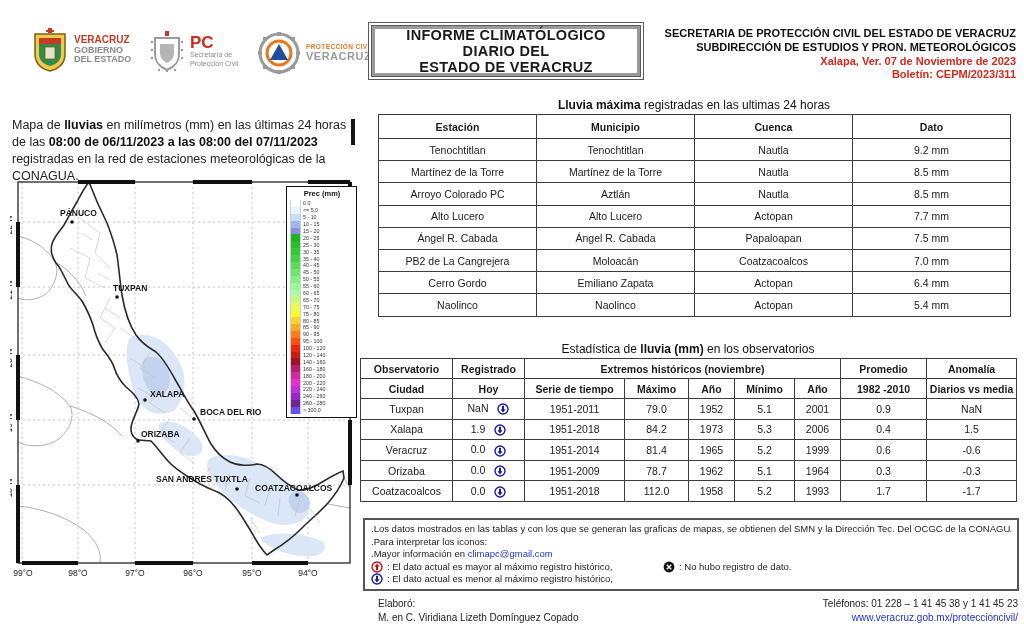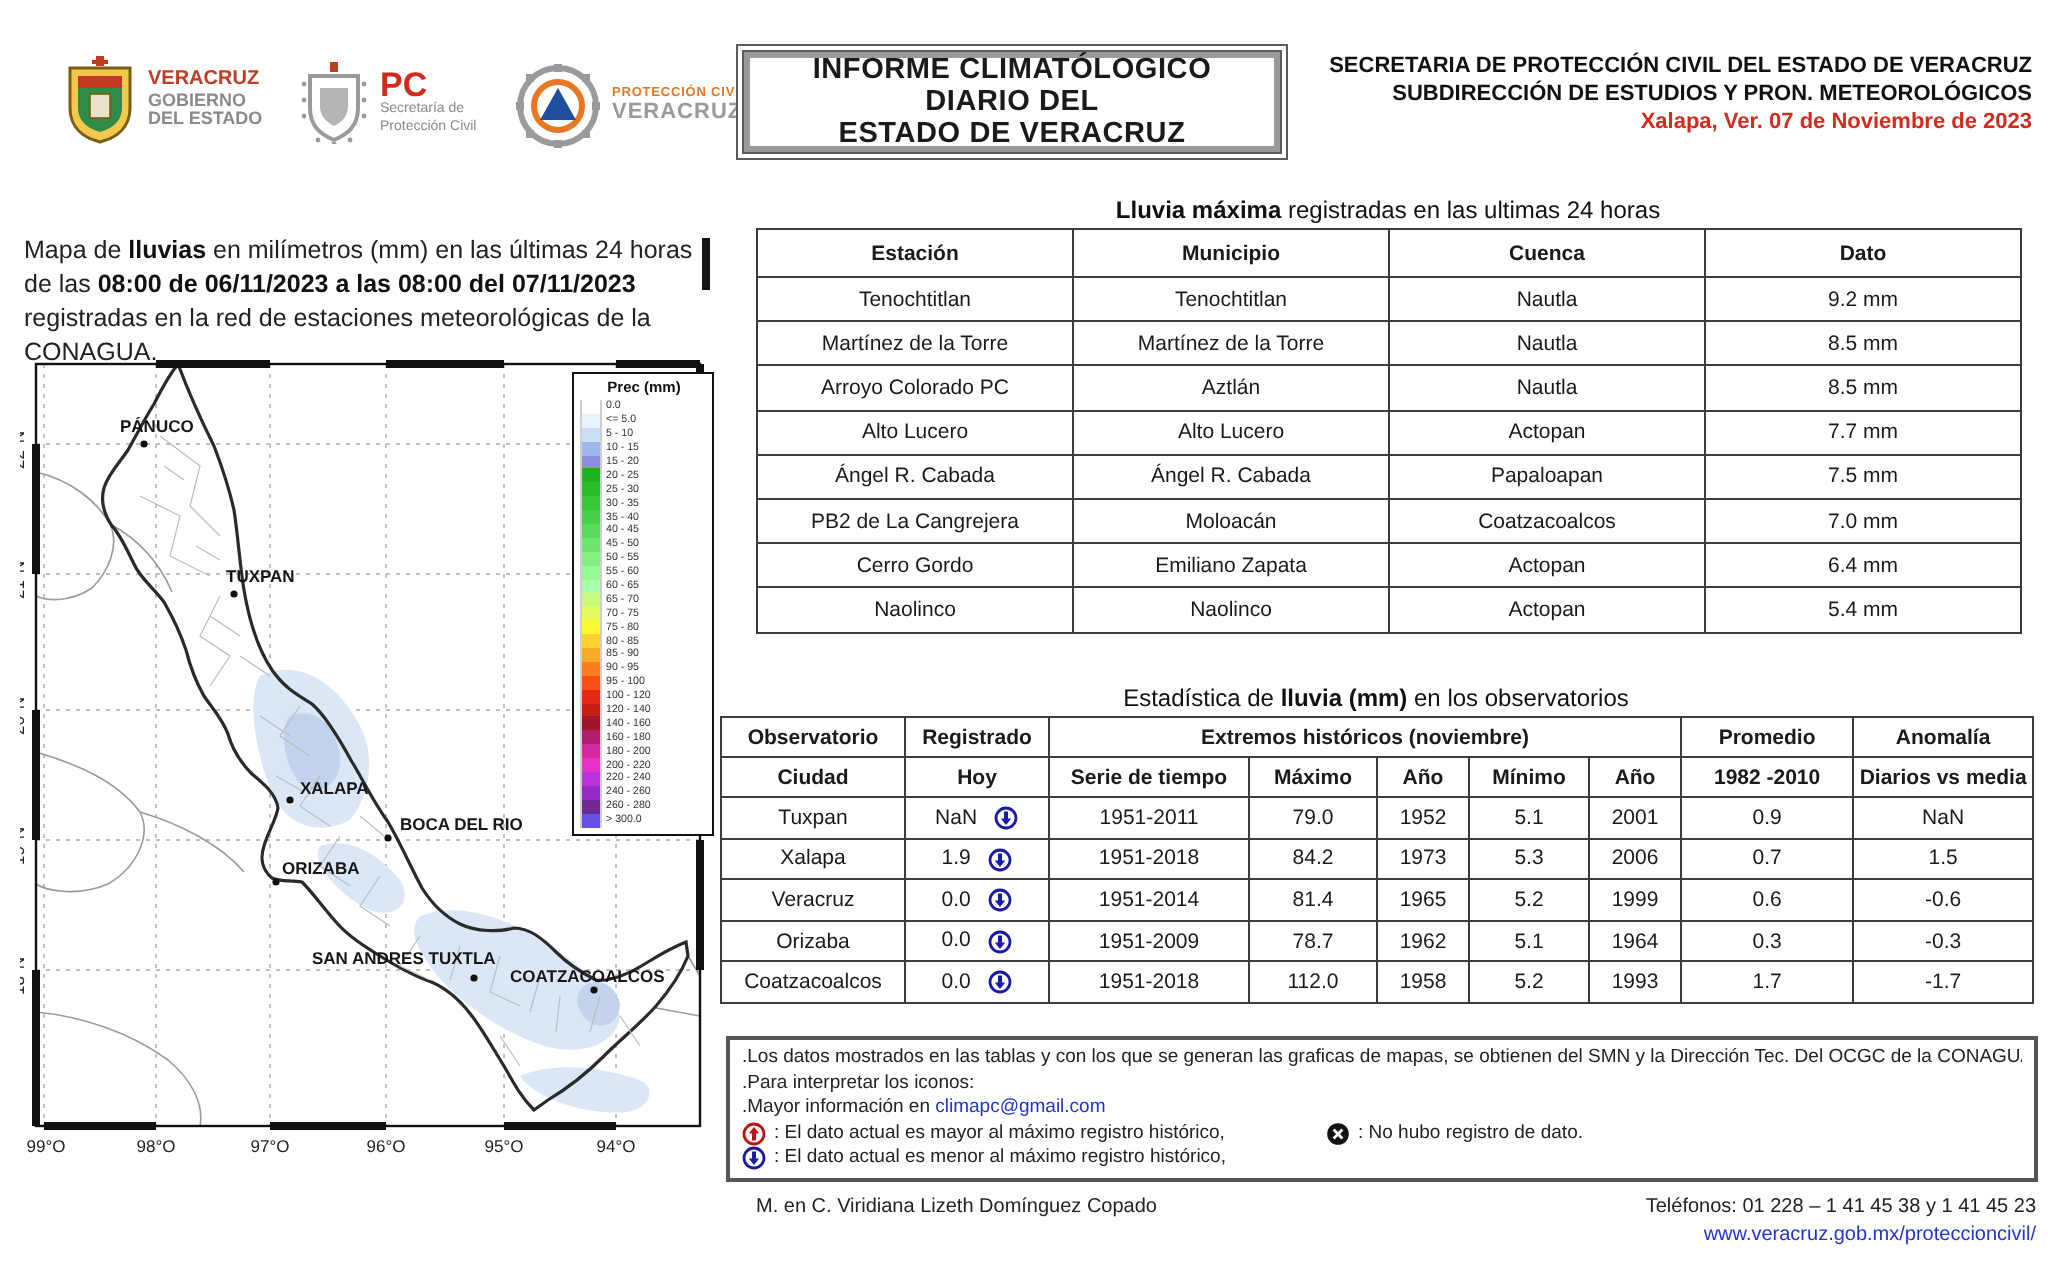--- a/index.html
+++ b/index.html
@@ -142,20 +142,21 @@
     <div class="title-box-inner">
       <div>INFORME CLIMATÓLOGICO DIARIO  DEL</div>
       <div>ESTADO DE VERACRUZ</div>
     </div>
   </div>
 
   <div class="abs hdr-right" style="left:640px;top:27px;width:376px;">
     <div class="hdr-black">SECRETARIA  DE  PROTECCIÓN  CIVIL DEL  ESTADO  DE  VERACRUZ</div>
     <div class="hdr-black">SUBDIRECCIÓN  DE  ESTUDIOS  Y PRON.  METEOROLÓGICOS</div>
     <div class="hdr-red">Xalapa, Ver. 07 de Noviembre de 2023</div>
+    <div class="hdr-red">Boletín:  CEPM/2023/311</div>
   </div>
 
   <div class="abs intro" style="left:12px;top:117px;width:340px;">
     <span>Mapa de </span><b>lluvias</b><span> en milímetros (mm) en las últimas 24 horas de las </span><b>08:00 de 06/11/2023 a las 08:00 del 07/11/2023</b><span> registradas en la red de estaciones meteorológicas  de la CONAGUA.</span>
   </div>
   <div class="abs scan-mark" style="left:351px;top:119px;width:4px;height:26px;"></div>
 
   <div class="abs map-wrap" style="left:10px;top:178px;">
     <svg width="345" height="420" viewBox="0 0 345 420">
 
@@ -562,21 +563,21 @@
             <svg class="sicon" width="12" height="12" viewBox="0 0 12 12">
               <circle cx="6" cy="6" r="5" fill="#fff" stroke="#1a1aa6" stroke-width="1.4"></circle>
               <path d="M6 9.5 L3.4 6.2 H5 V2.8 H7 V6.2 H8.6 Z" fill="#1a1aa6"></path>
             </svg>
           </td>
           <td>1951-2018</td>
           <td>84.2</td>
           <td>1973</td>
           <td>5.3</td>
           <td>2006</td>
-          <td>0.7</td>
+          <td>0.4</td>
           <td>1.5</td>
         </tr>
 
         <tr>
           <td>Veracruz</td>
           <td class="hoy-cell">
             <span>0.0</span>
             <svg class="sicon" width="12" height="12" viewBox="0 0 12 12">
               <circle cx="6" cy="6" r="5" fill="#fff" stroke="#1a1aa6" stroke-width="1.4"></circle>
               <path d="M6 9.5 L3.4 6.2 H5 V2.8 H7 V6.2 H8.6 Z" fill="#1a1aa6"></path>
@@ -655,20 +656,21 @@
         <svg class="sicon" width="12" height="12" viewBox="0 0 12 12">
           <circle cx="6" cy="6" r="5" fill="#fff" stroke="#1a1aa6" stroke-width="1.4"></circle>
           <path d="M6 9.5 L3.4 6.2 H5 V2.8 H7 V6.2 H8.6 Z" fill="#1a1aa6"></path>
         </svg>
         <span class="txt">: El dato actual es menor al máximo  registro histórico,</span>
       </span>
     </div>
   </div>
 
   <div class="abs footer-left" style="left:378px;top:597px;">
+    <div>Elaboró:</div>
     <div>M.  en C. Viridiana Lizeth Domínguez  Copado</div>
   </div>
   <div class="abs footer-right" style="left:718px;top:597px;width:300px;">
     <div>Teléfonos: 01 228 – 1 41 45 38 y 1 41 45 23</div>
     <a class="link">www.veracruz.gob.mx/proteccioncivil/</a>
   </div>
 
 </div>
 
 </body></html>

